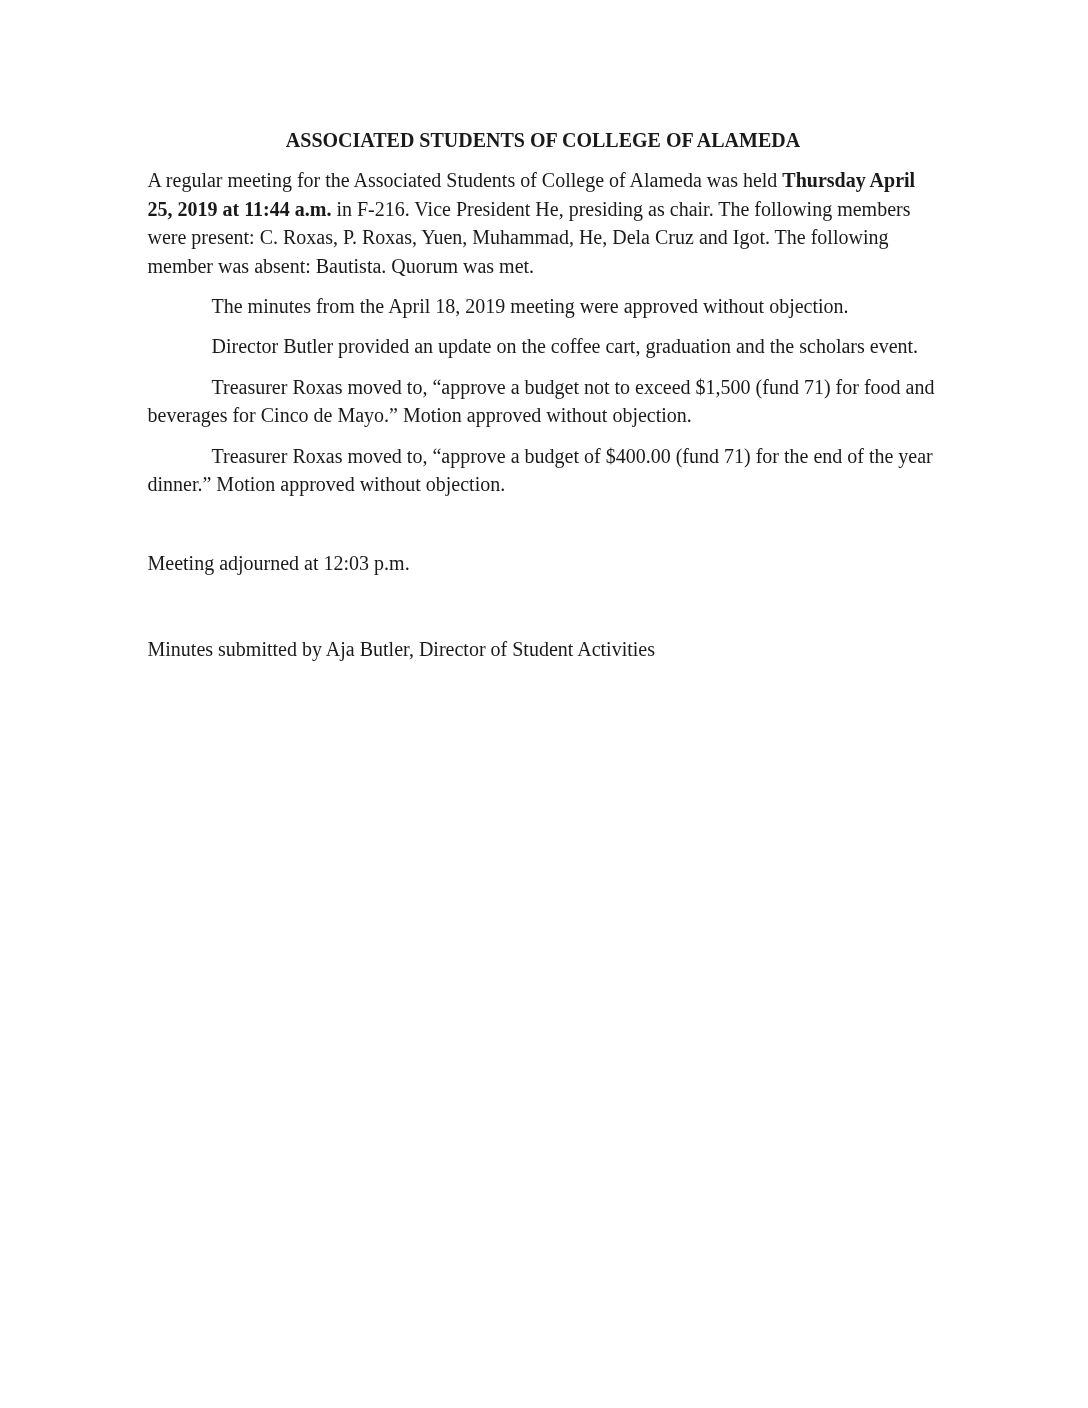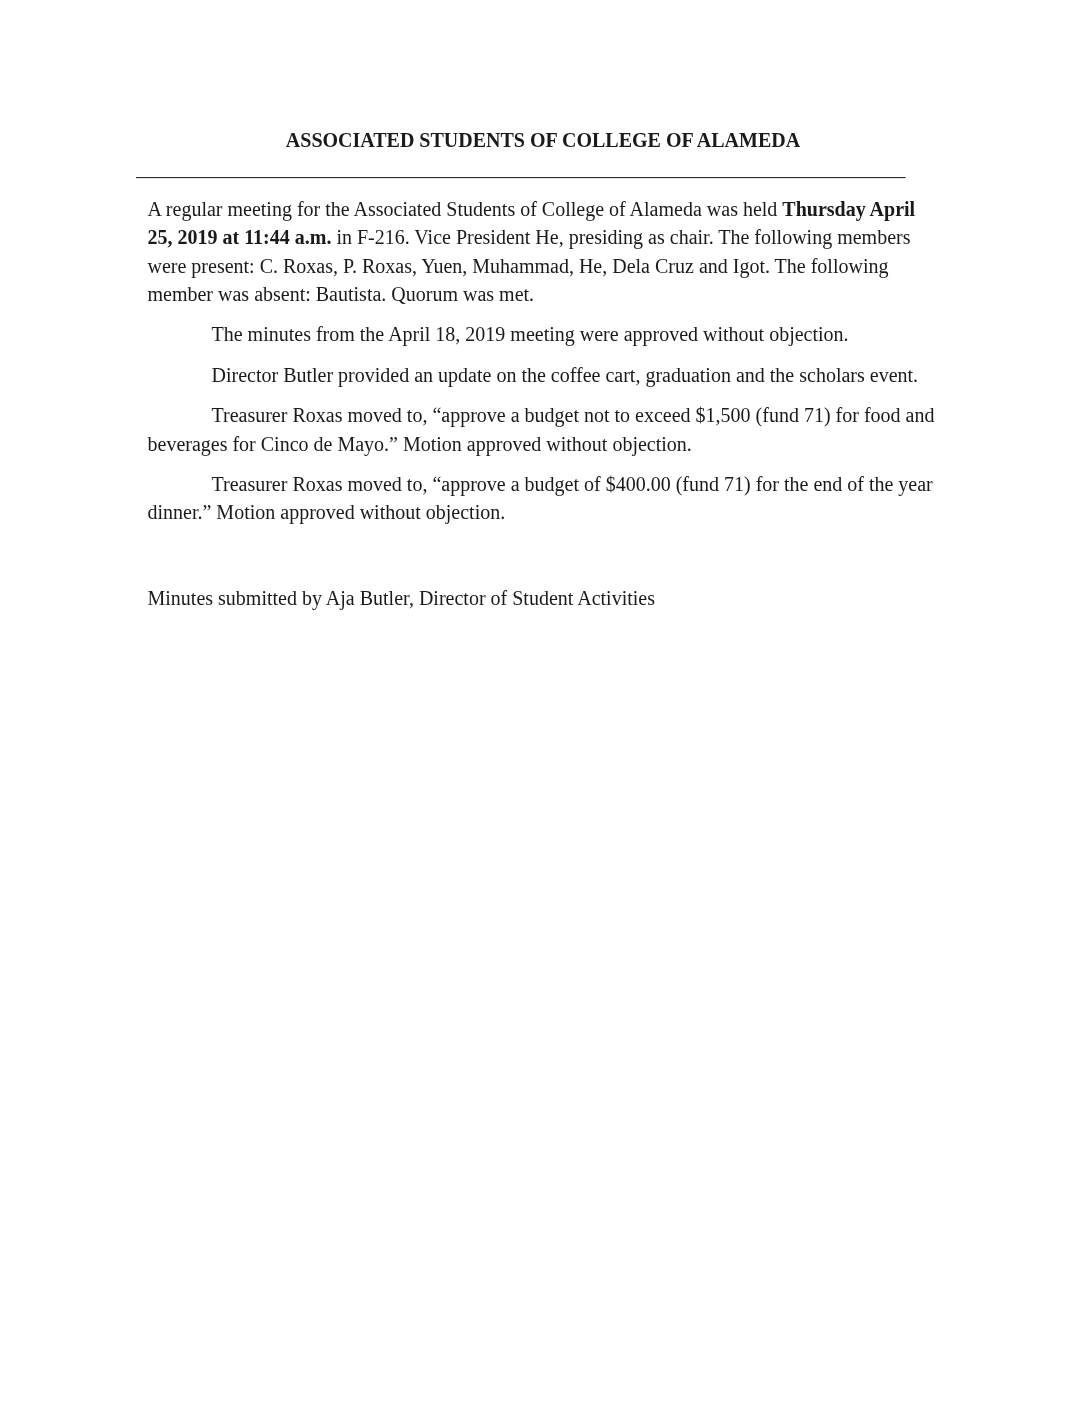--- a/index.html
+++ b/index.html
@@ -51,29 +51,29 @@
 </style>
 </head>
 <body>
 
 <div class="page">
 
   <div class="title-block">
     <p class="doc-title">ASSOCIATED STUDENTS OF COLLEGE OF ALAMEDA</p>
   </div>
 
-  <p class="divider">_____________________________________________________________________________</p>
 
   <div class="body-text">
 
     <p><span>A regular meeting for the Associated Students of College of Alameda was held </span><span class="bold-inline">Thursday April 25, 2019 at 11:44 a.m.</span><span> in F-216. Vice President He, presiding as chair. The following members were present: C. Roxas, P. Roxas, Yuen, Muhammad, He, Dela Cruz and Igot. The following member was absent: Bautista. Quorum was met.</span></p>
 
     <p class="indented">The minutes from the April 18, 2019 meeting were approved without objection.</p>
     <p class="indented">Director Butler provided an update on the coffee cart, graduation and the scholars event.</p>
     <p class="indented">Treasurer Roxas moved to, “approve a budget not to exceed $1,500 (fund 71) for food and beverages for Cinco de Mayo.” Motion approved without objection.</p>
     <p class="indented">Treasurer Roxas moved to, “approve a budget of $400.00 (fund 71) for the end of the year dinner.” Motion approved without objection.</p>
 
+    <p class="adjournment">Meeting adjourned at 12:03 p.m.</p>
 
     <p class="submission">Minutes submitted by Aja Butler, Director of Student Activities</p>
 
   </div>
 
 </div>
 
 </body></html>

